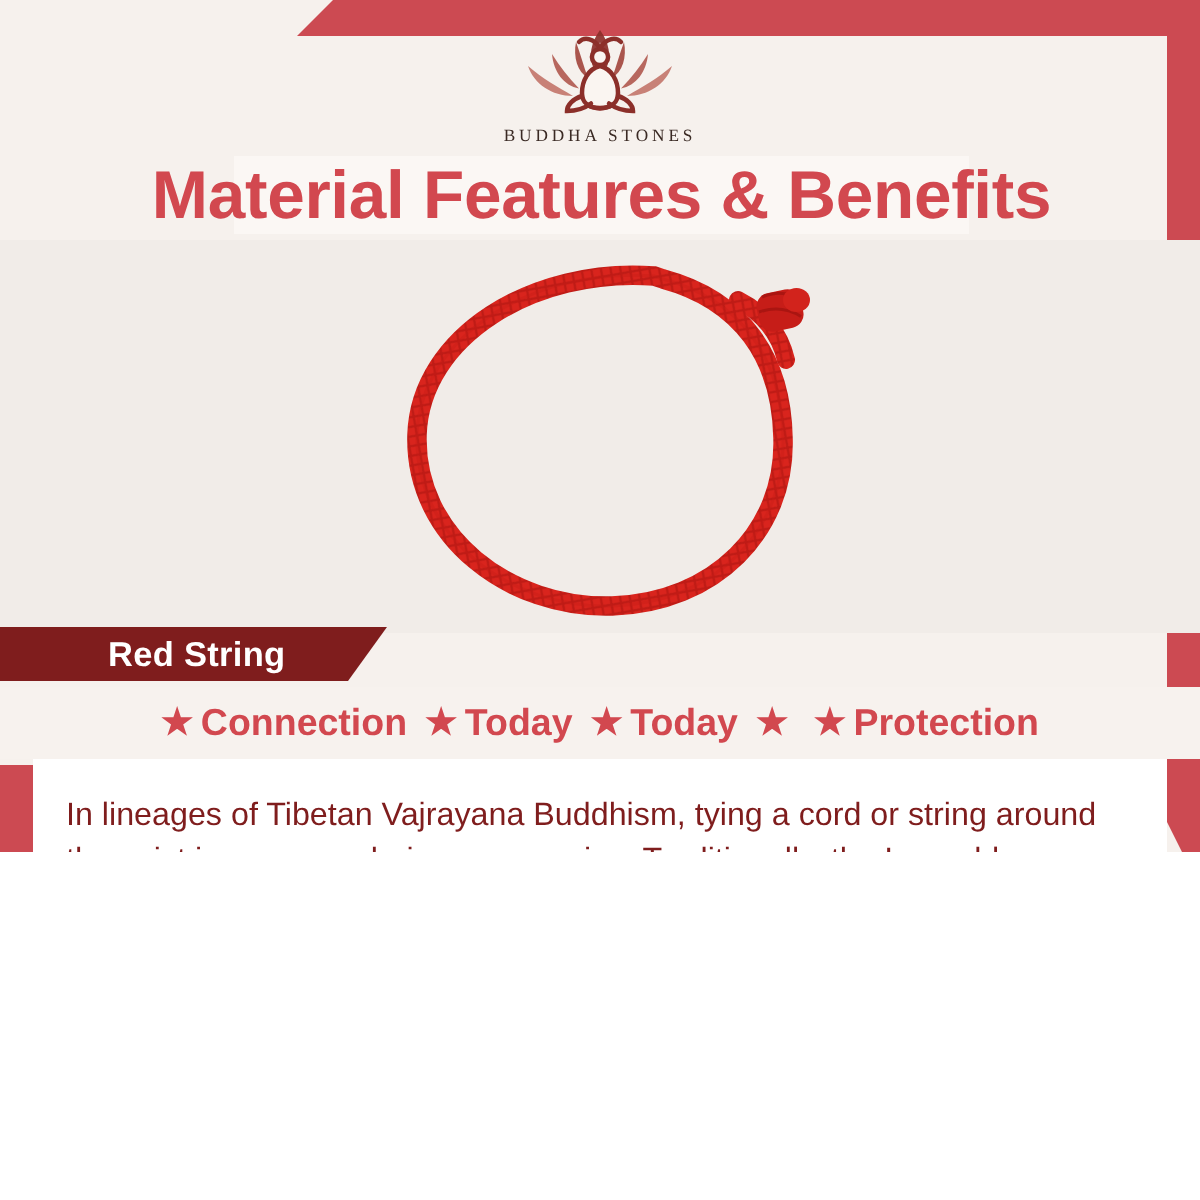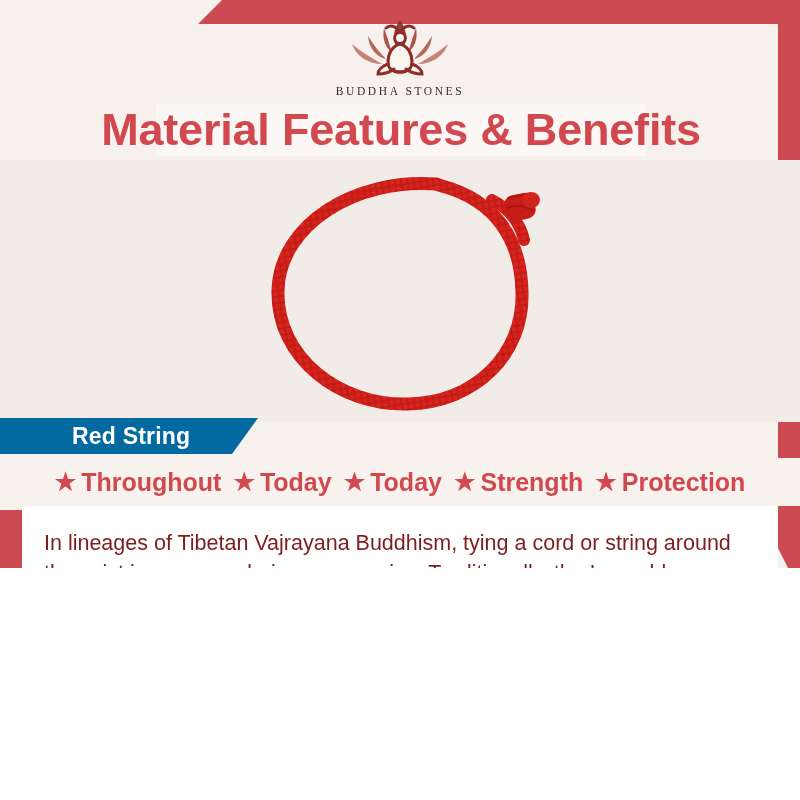--- a/index.html
+++ b/index.html
@@ -130,21 +130,21 @@
     top: 2px;
   }
 
   
   .name-banner {
     position: absolute;
     left: 0;
     top: 418px;
     width: 258px;
     height: 36px;
-    background: #0369a1;
+    background: #7f1d1d;
     clip-path: polygon(0 0, 258px 0, 232px 36px, 0 36px);
     display: flex;
     align-items: center;
   }
   .name-banner-label {
     margin-left: 72px;
     color: #ffffff;
     font-size: 23px;
     font-weight: bold;
     letter-spacing: 0.2px;
@@ -289,33 +289,32 @@
   </div>
 
   <div class="banner-strip"></div>
   <div class="name-banner">
     <span class="name-banner-label">Red String</span>
   </div>
 
   <div class="features-row">
     <div class="feature">
       <span class="star">★</span>
-      <span>Throughout</span>
+      <span>Connection</span>
     </div>
     <div class="feature">
       <span class="star">★</span>
       <span>Today</span>
     </div>
     <div class="feature">
       <span class="star">★</span>
       <span>Today</span>
     </div>
     <div class="feature">
       <span class="star">★</span>
-      <span>Strength</span>
     </div>
     <div class="feature">
       <span class="star">★</span>
       <span>Protection</span>
     </div>
   </div>
 
   <div class="body-panel">
     <p class="body-text">In lineages of Tibetan Vajrayana Buddhism, tying a cord or string around the wrist is common during ceremonies. Traditionally, the Lama blesses the string and then ties a knot and imbues it with a mantra. Similar to other traditions, it's said that these red cords bring luck and offer protection. Throughout history and across philosophies, the red string has been worn for protection, faith, good luck, strength, and connection. Today many people use it as a reminder that they're not alone. It's also a symbol of being loved, supported and, feeling safe and secure. For others, it's a prompt to stay positive while facing any adversity.</p>
   </div>

